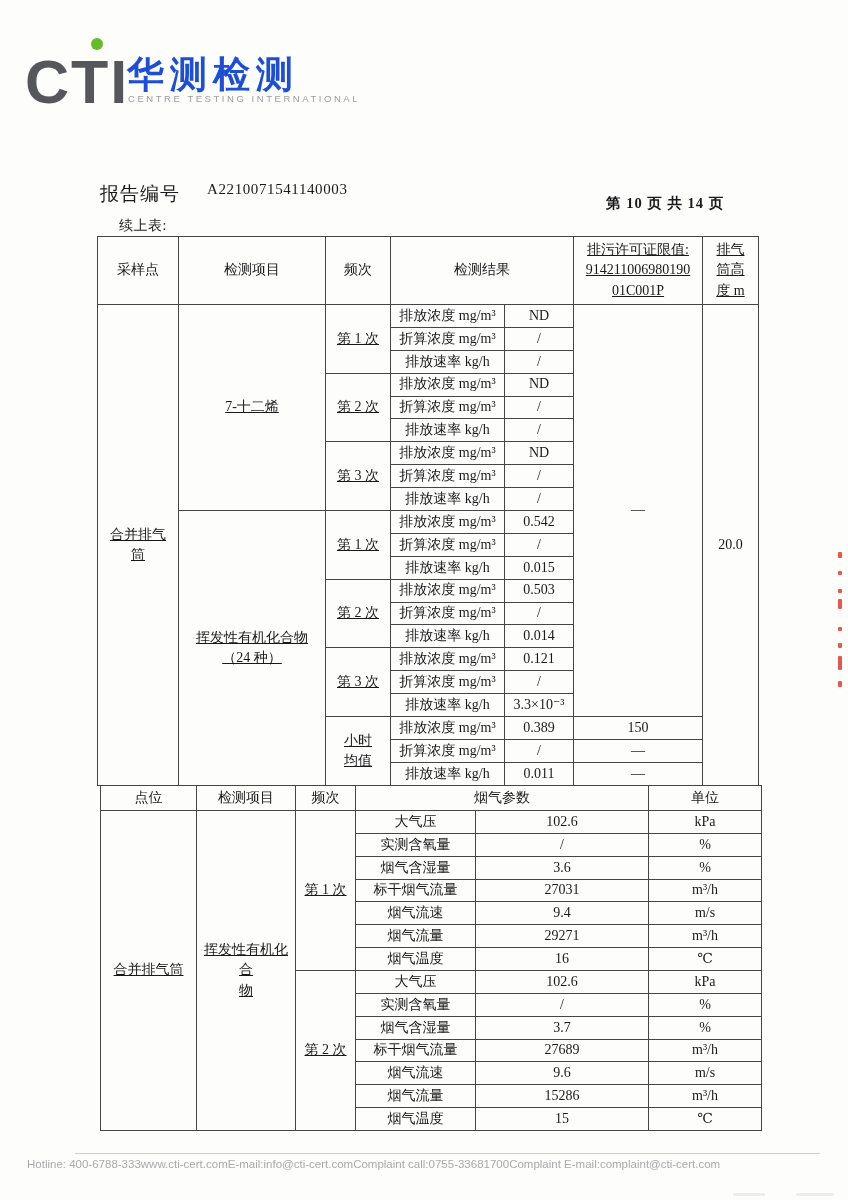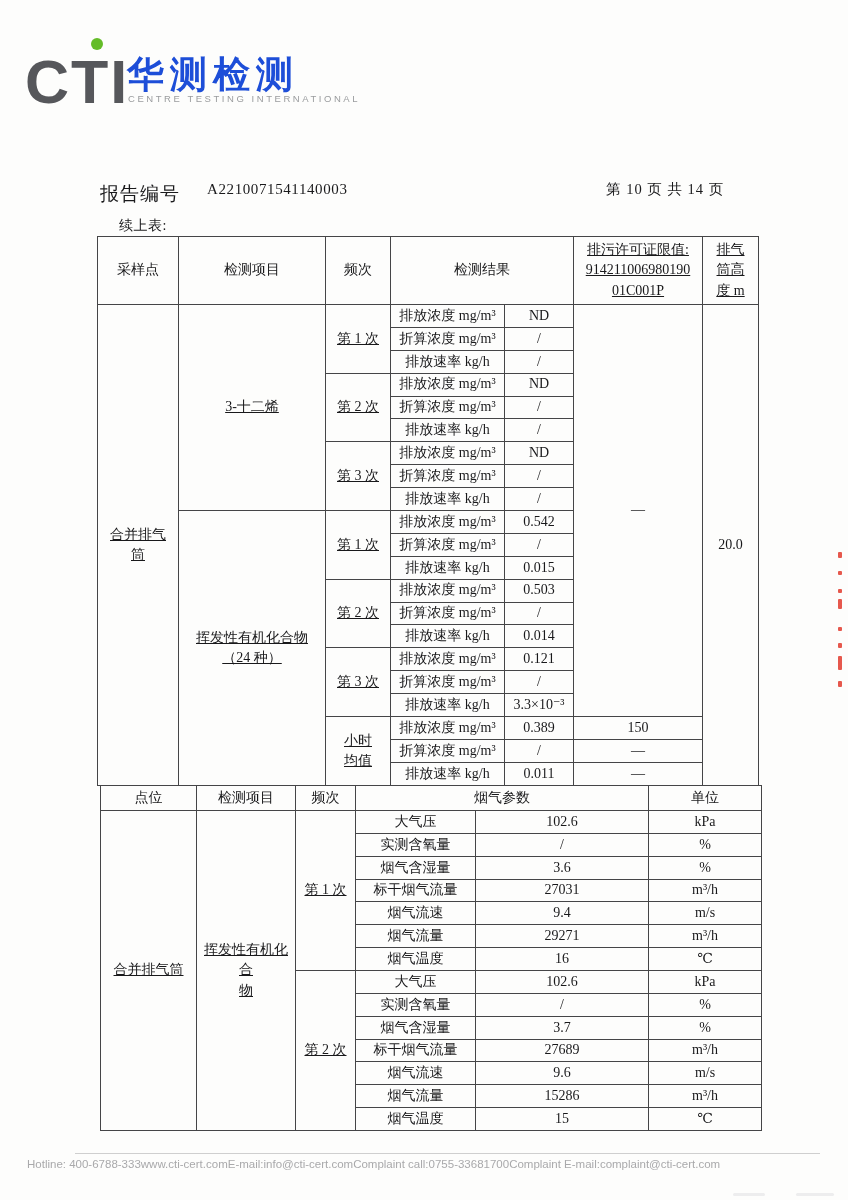--- a/index.html
+++ b/index.html
@@ -12,21 +12,21 @@
             font-weight:bold;font-size:61px;line-height:1;letter-spacing:2px;color:#56575b;}
   .logo-dot{position:absolute;left:66px;top:4px;width:12px;height:12px;border-radius:50%;}
   .logo-cn{position:absolute;left:102px;top:22px;font-family:"Liberation Sans","DejaVu Sans",sans-serif;
            font-weight:bold;font-size:37px;line-height:1;letter-spacing:6px;color:#1d4ed8;}
   .logo-en{position:absolute;left:103px;top:59px;font-family:"Liberation Sans","DejaVu Sans",sans-serif;
            font-size:9.5px;letter-spacing:2.55px;color:#9a9c9e;white-space:nowrap;}
 
   
   .meta-label{position:absolute;left:100px;top:181px;font-size:19px;letter-spacing:1px;}
   .meta-number{position:absolute;left:207px;top:181px;font-size:15px;letter-spacing:0.6px;}
-  .meta-page{position:absolute;left:606px;top:180px;font-size:14.5px;letter-spacing:1px;}
+  .meta-page{position:absolute;left:606px;top:194px;font-size:14.5px;letter-spacing:1px;font-weight:bold;}
   .note{position:absolute;left:119px;top:217px;font-size:14px;letter-spacing:0.5px;}
 
   
   table{position:absolute;border-collapse:collapse;table-layout:fixed;
         font-family:"Liberation Serif","DejaVu Serif",serif;font-size:14px;color:#19191b;}
   td,th{border:1px solid #454547;text-align:center;vertical-align:middle;
         padding:0 2px;font-weight:normal;overflow:hidden;line-height:1.45;}
   .pre{white-space:pre-line;text-decoration:underline;}
   #t1{left:97px;top:236px;width:661px;}
   #t1 thead tr{height:68px;}
@@ -83,21 +83,21 @@
 01C001P</th>
         <th class="pre">排气
 筒高
 度 m</th>
       </tr>
     </thead>
     <tbody>
         <tr>
           <td rowspan="21" class="pre">合并排气
 筒</td>
-          <td rowspan="9" class="pre">3-十二烯</td>
+          <td rowspan="9" class="pre">7-十二烯</td>
           <td rowspan="3" class="pre">第 1 次</td>
           <td>排放浓度 mg/m³</td>
           <td>ND</td>
           <td rowspan="18">—</td>
           <td rowspan="21">20.0</td>
         </tr>
         <tr>
           <td>折算浓度 mg/m³</td>
           <td>/</td>
         </tr>

